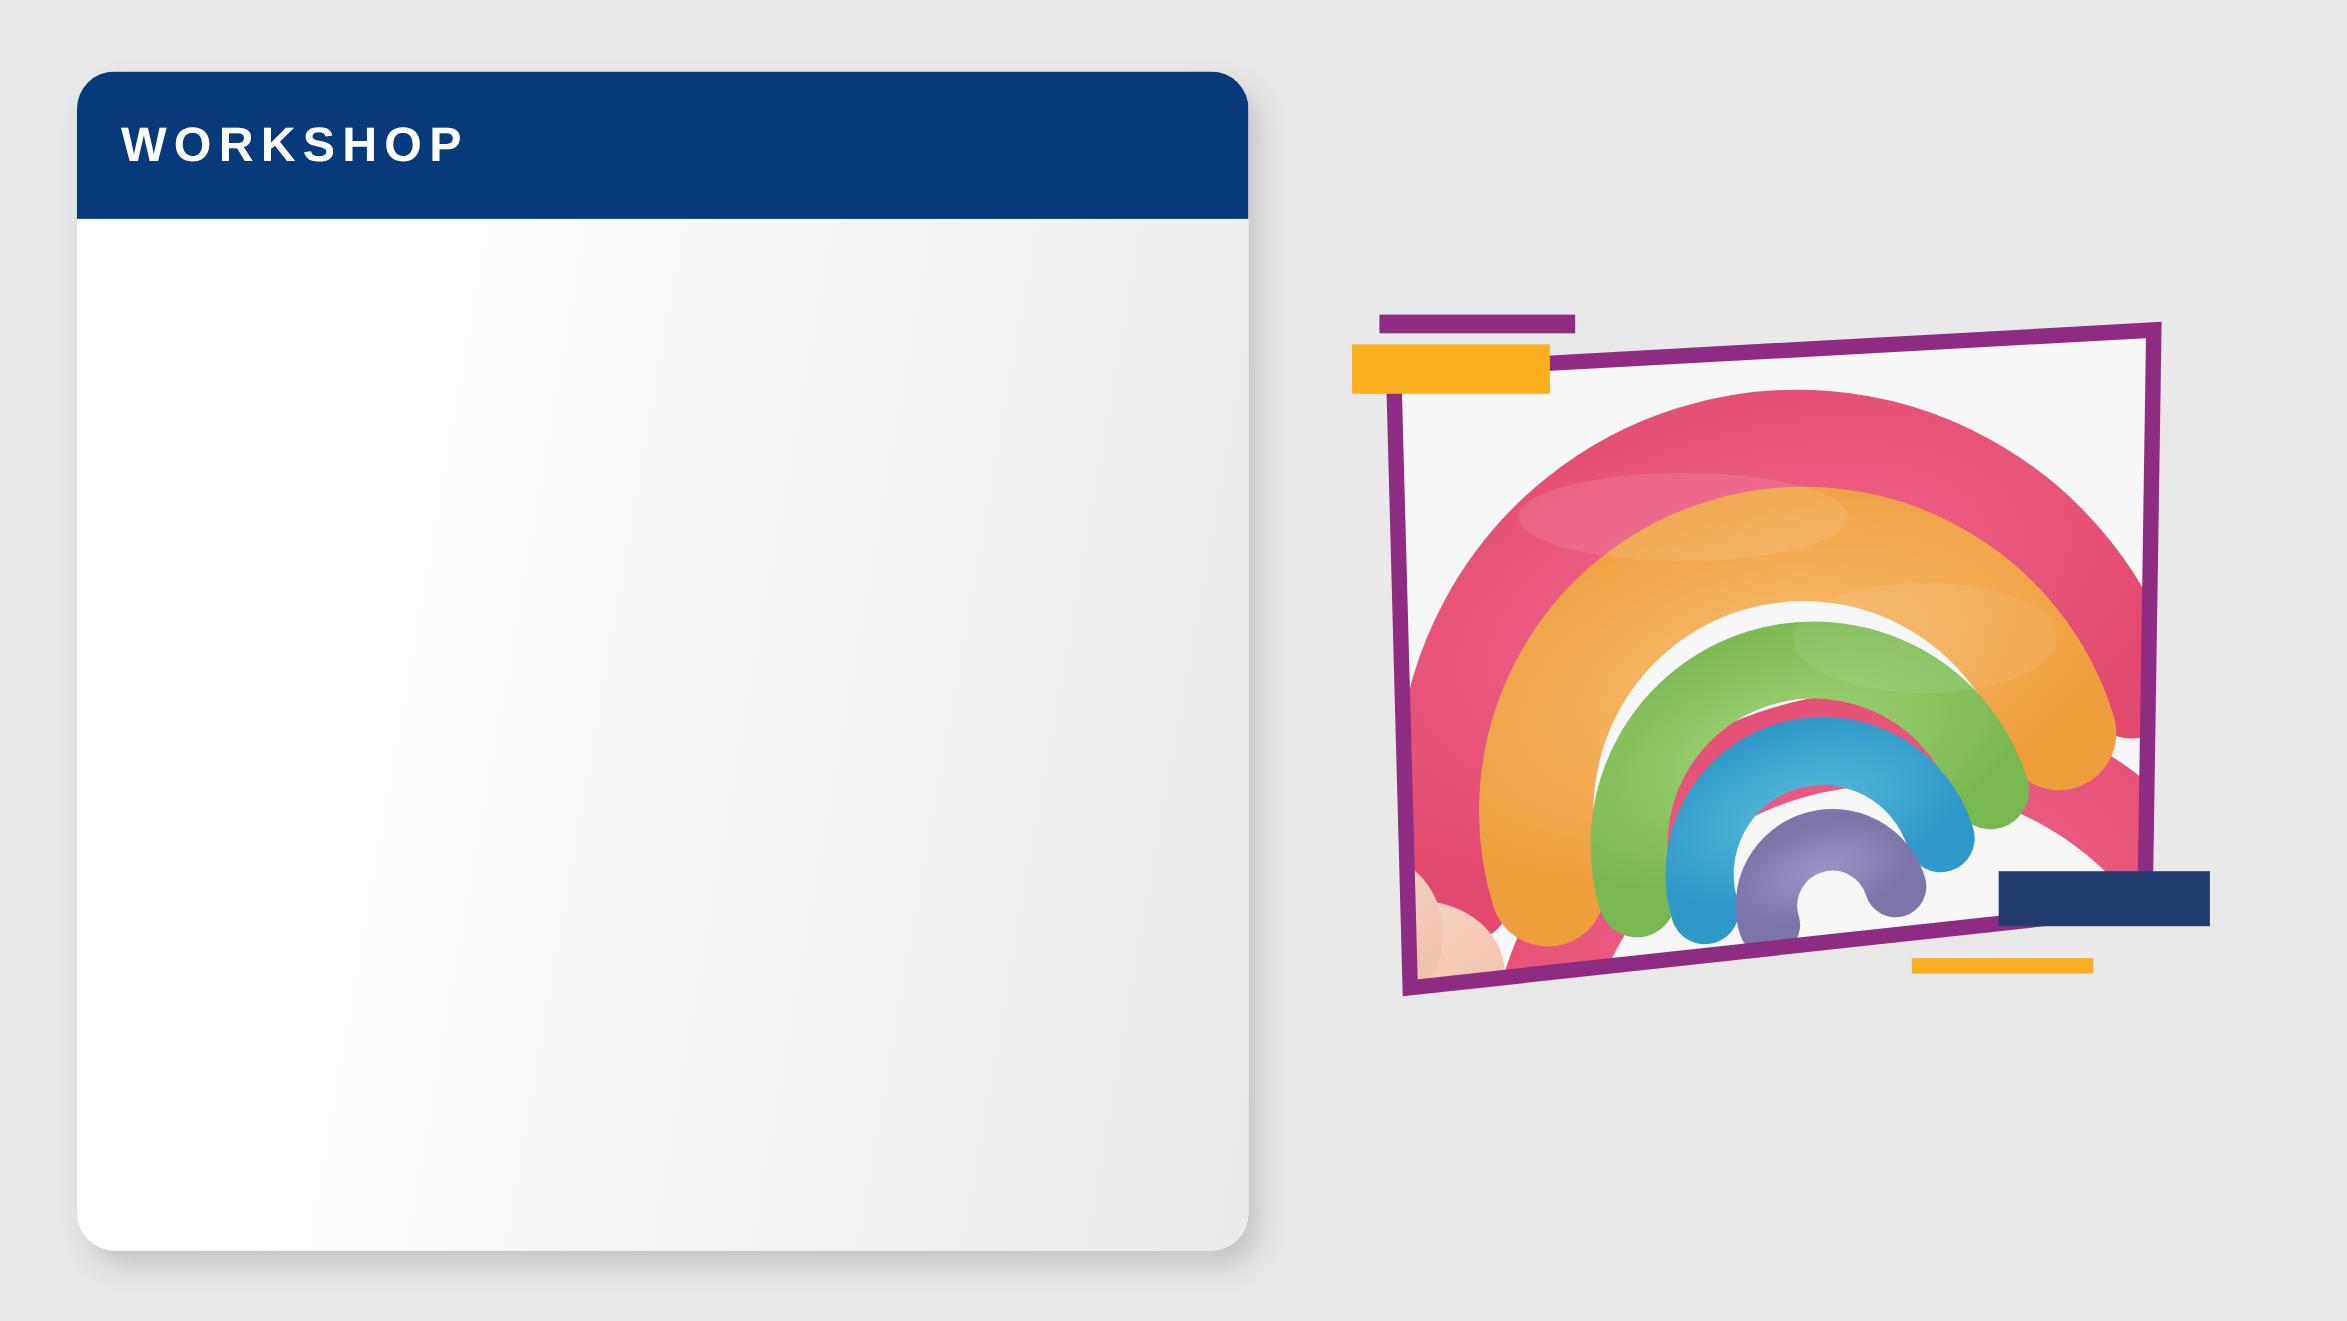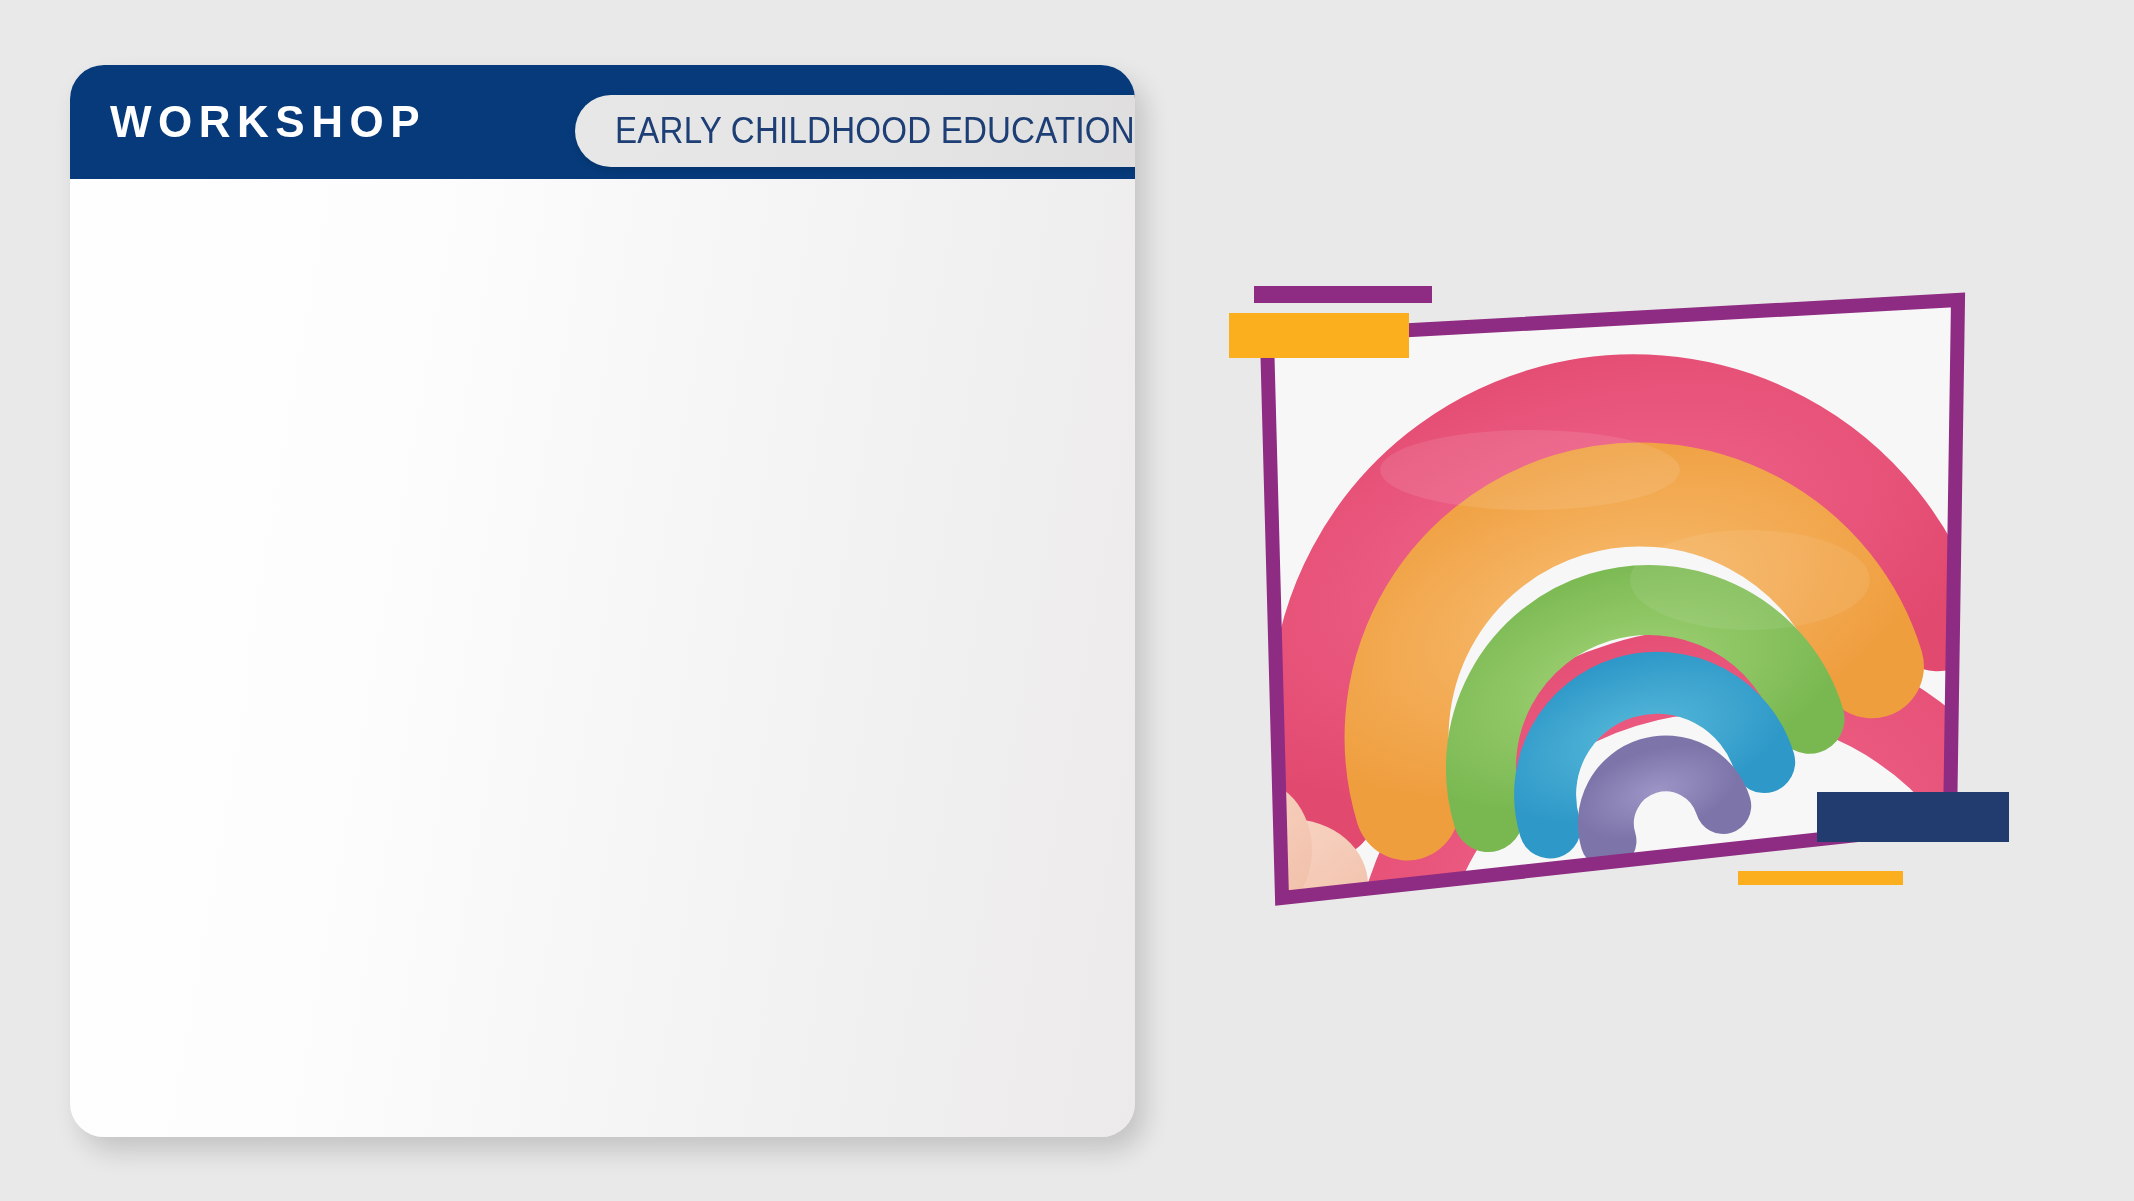--- a/index.html
+++ b/index.html
@@ -32,21 +32,21 @@
     overflow: hidden;
     background: linear-gradient(100deg, #fefefe 0%, #fdfdfd 30%, #f4f4f4 62%, #eceaea 100%);
     box-shadow: 10px 14px 26px rgba(0, 0, 0, 0.16);
   }
 
   .card-header {
     position: absolute;
     left: 0;
     top: 0;
     width: 100%;
-    height: 114px;
+    height: 134px;
     background: #063a7a;
     display: flex;
     align-items: center;
     text-align: center;
   }
 
   .workshop-label {
     color: #ffffff;
     font-size: 44px;
     font-weight: 700;
@@ -176,23 +176,20 @@
 </head>
 <body>
 
 <div id="stage">
 
   <div class="card">
 
     <div class="card-header">
       <span class="workshop-label">WORKSHOP</span>
 
-      <div class="category-pill">
-        <span class="category-pill-text">EARLY CHILDHOOD EDUCATION</span>
-      </div>
     </div>
 
 
   </div>
 
   <div class="visual">
 
     <svg class="photo-clip-host" width="760" height="730" viewBox="0 0 760 730">
       <defs>
         <clipPath id="frameClip">

